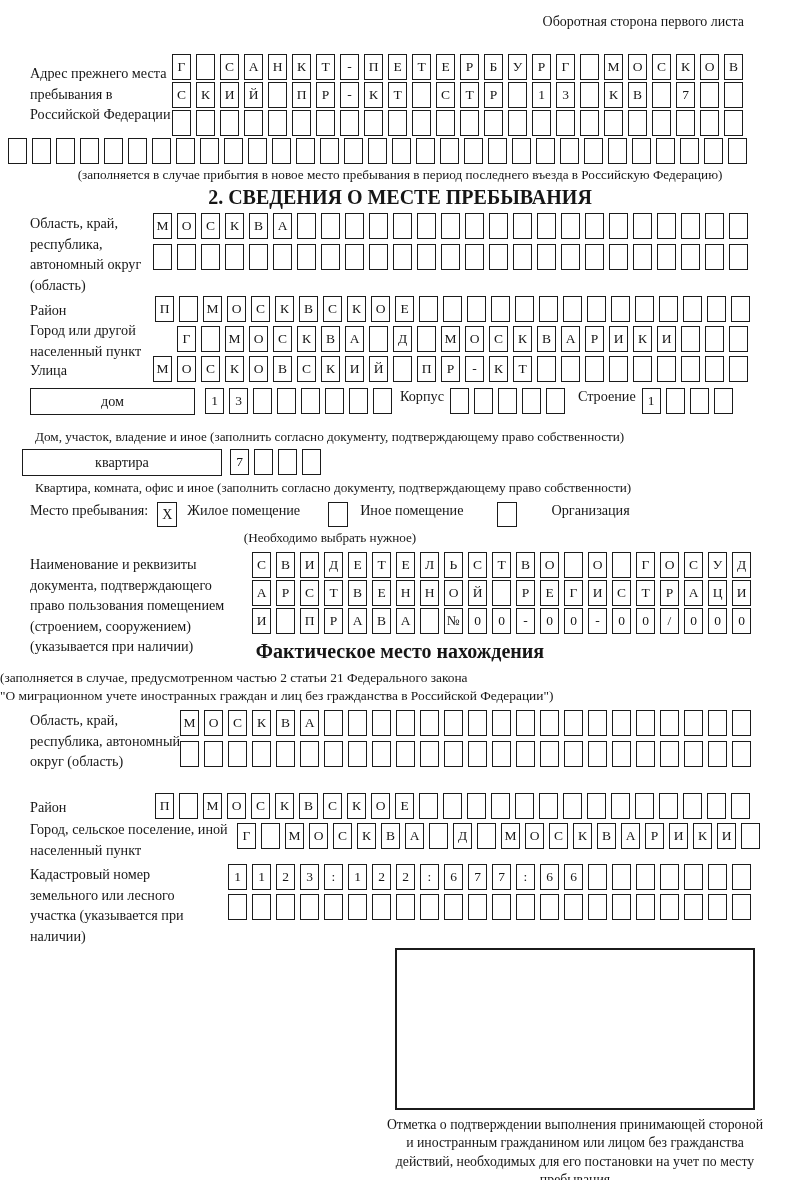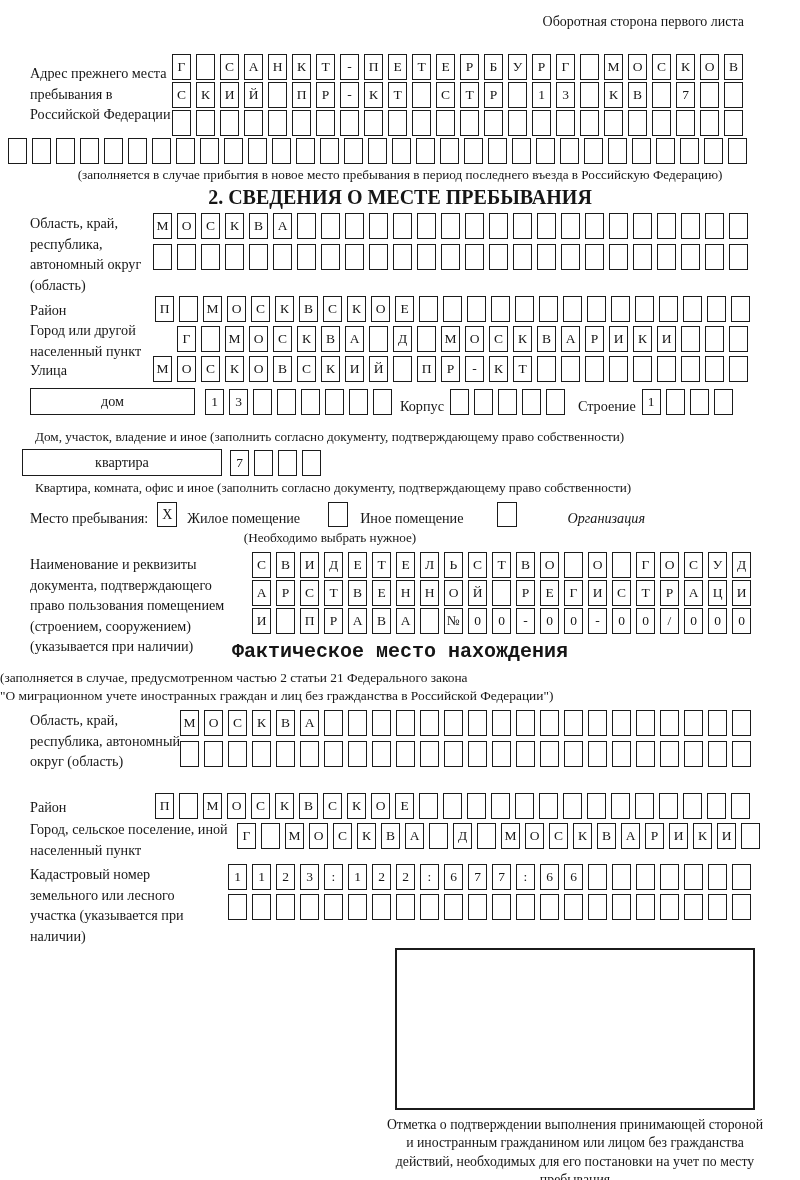--- a/index.html
+++ b/index.html
@@ -30,21 +30,21 @@
   .ml180 { margin-left:180px; }
   .ml237 { margin-left:237px; }
   .ml252 { margin-left:252px; }
   .ml228 { margin-left:228px; }
   .ml8   { margin-left:8px; }
 
   .caption { font-size:13.2px; text-align:center; margin-top:3px; }
   .caption-left { font-size:13.2px; margin-left:35px; margin-top:14px; }
   .sec-title { font-size:20px; font-weight:bold; text-align:center; margin-top:3px; }
 
-  .inline-row { display:flex; align-items:flex-end; }
+  .inline-row { display:flex; align-items:flex-start; }
   .boxfield {
     border:1.7px solid #1b1b1b; height:27px;
     display:inline-flex; align-items:center; justify-content:center;
     font-size:14.2px; flex:0 0 auto;
   }
   .smalllbl { font-size:14.2px; flex:0 0 auto; }
 
   .checkbox {
     flex:0 0 auto; width:20px; height:25px; border:1.7px solid #1b1b1b;
     display:inline-flex; align-items:center; justify-content:center; font-size:14px;
@@ -377,21 +377,21 @@
   </div>
   <div class="caption-left" style="margin-top:4px;">Квартира, комната, офис и иное (заполнить согласно документу, подтверждающему право собственности)</div>
 
   <div class="inline-row" style="margin-top:6px; margin-left:30px;">
     <span class="smalllbl">Место пребывания:</span>
     <span class="checkbox" style="margin-left:9px;">X</span>
     <span class="smalllbl" style="margin-left:10px;">Жилое помещение</span>
     <span class="checkbox" style="margin-left:28px;"></span>
     <span class="smalllbl" style="margin-left:12px;">Иное помещение</span>
     <span class="checkbox" style="margin-left:34px;"></span>
-    <span class="smalllbl" style="margin-left:50px;font-style:italic;">Организация</span>
+    <span class="smalllbl" style="margin-left:34px;">Организация</span>
   </div>
   <div style="font-size:13.2px; margin-left:130px; width:400px; text-align:center; margin-top:3px;">(Необходимо выбрать нужное)</div>
 
   <div class="block" style="margin-top:6px; height:85px;">
     <div class="abslbl" style="width:208px; top:2px;">Наименование и реквизиты документа, подтверждающего право пользования помещением (строением, сооружением) (указывается при наличии)</div>
     <div class="cellrow ml252">
         <span class="cell">С</span>
         <span class="cell">В</span>
         <span class="cell">И</span>
         <span class="cell">Д</span>
@@ -454,21 +454,21 @@
         <span class="cell">-</span>
         <span class="cell">0</span>
         <span class="cell">0</span>
         <span class="cell">/</span>
         <span class="cell">0</span>
         <span class="cell">0</span>
         <span class="cell">0</span>
       </div>
   </div>
 
-  <div class="sec-title" style="font-family:Liberation Mono, monospace;">Фактическое место нахождения</div>
+  <div class="sec-title" style="">Фактическое место нахождения</div>
   <div class="fact-cap" style="margin-top:6px;">(заполняется в случае, предусмотренном частью 2 статьи 21 Федерального закона</div>
   <div class="fact-cap">"О миграционном учете иностранных граждан и лиц без гражданства в Российской Федерации")</div>
 
   <div class="block" style="margin-top:5px; height:61px;">
     <div class="abslbl" style="width:150px;">Область, край, республика, автономный округ (область)</div>
     <div class="cellrow ml180">
         <span class="cell">М</span>
         <span class="cell">О</span>
         <span class="cell">С</span>
         <span class="cell">К</span>

